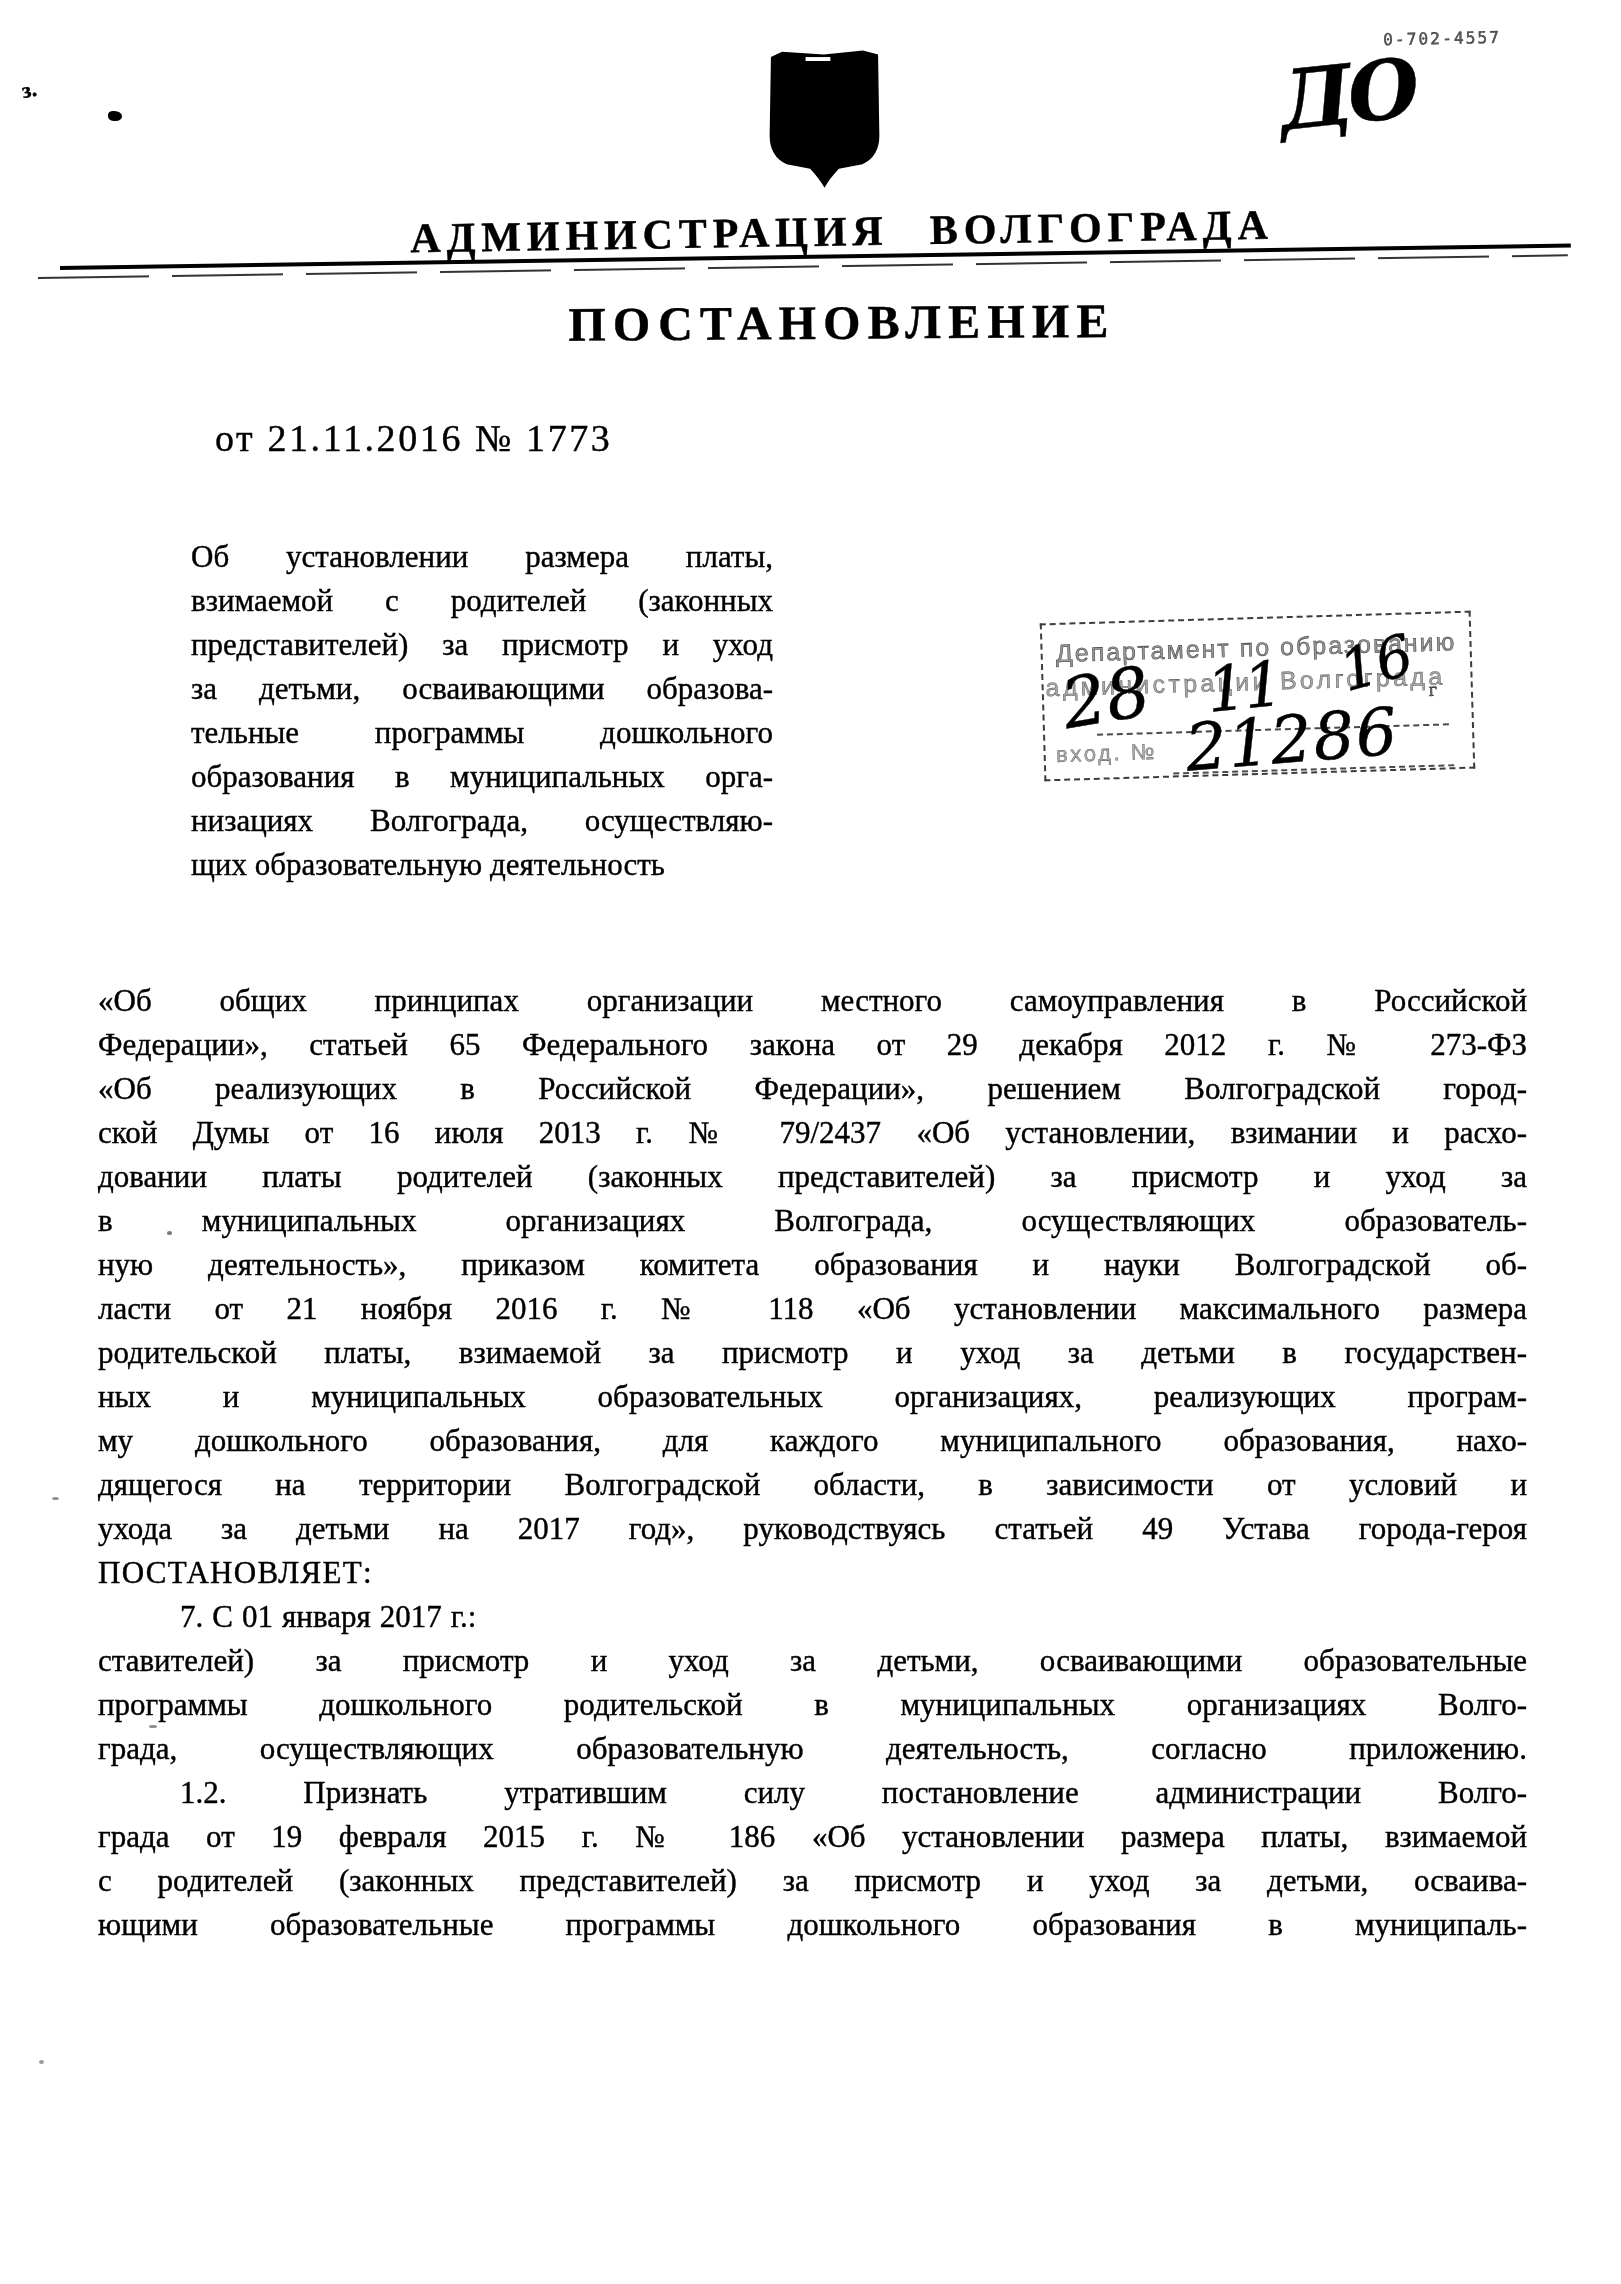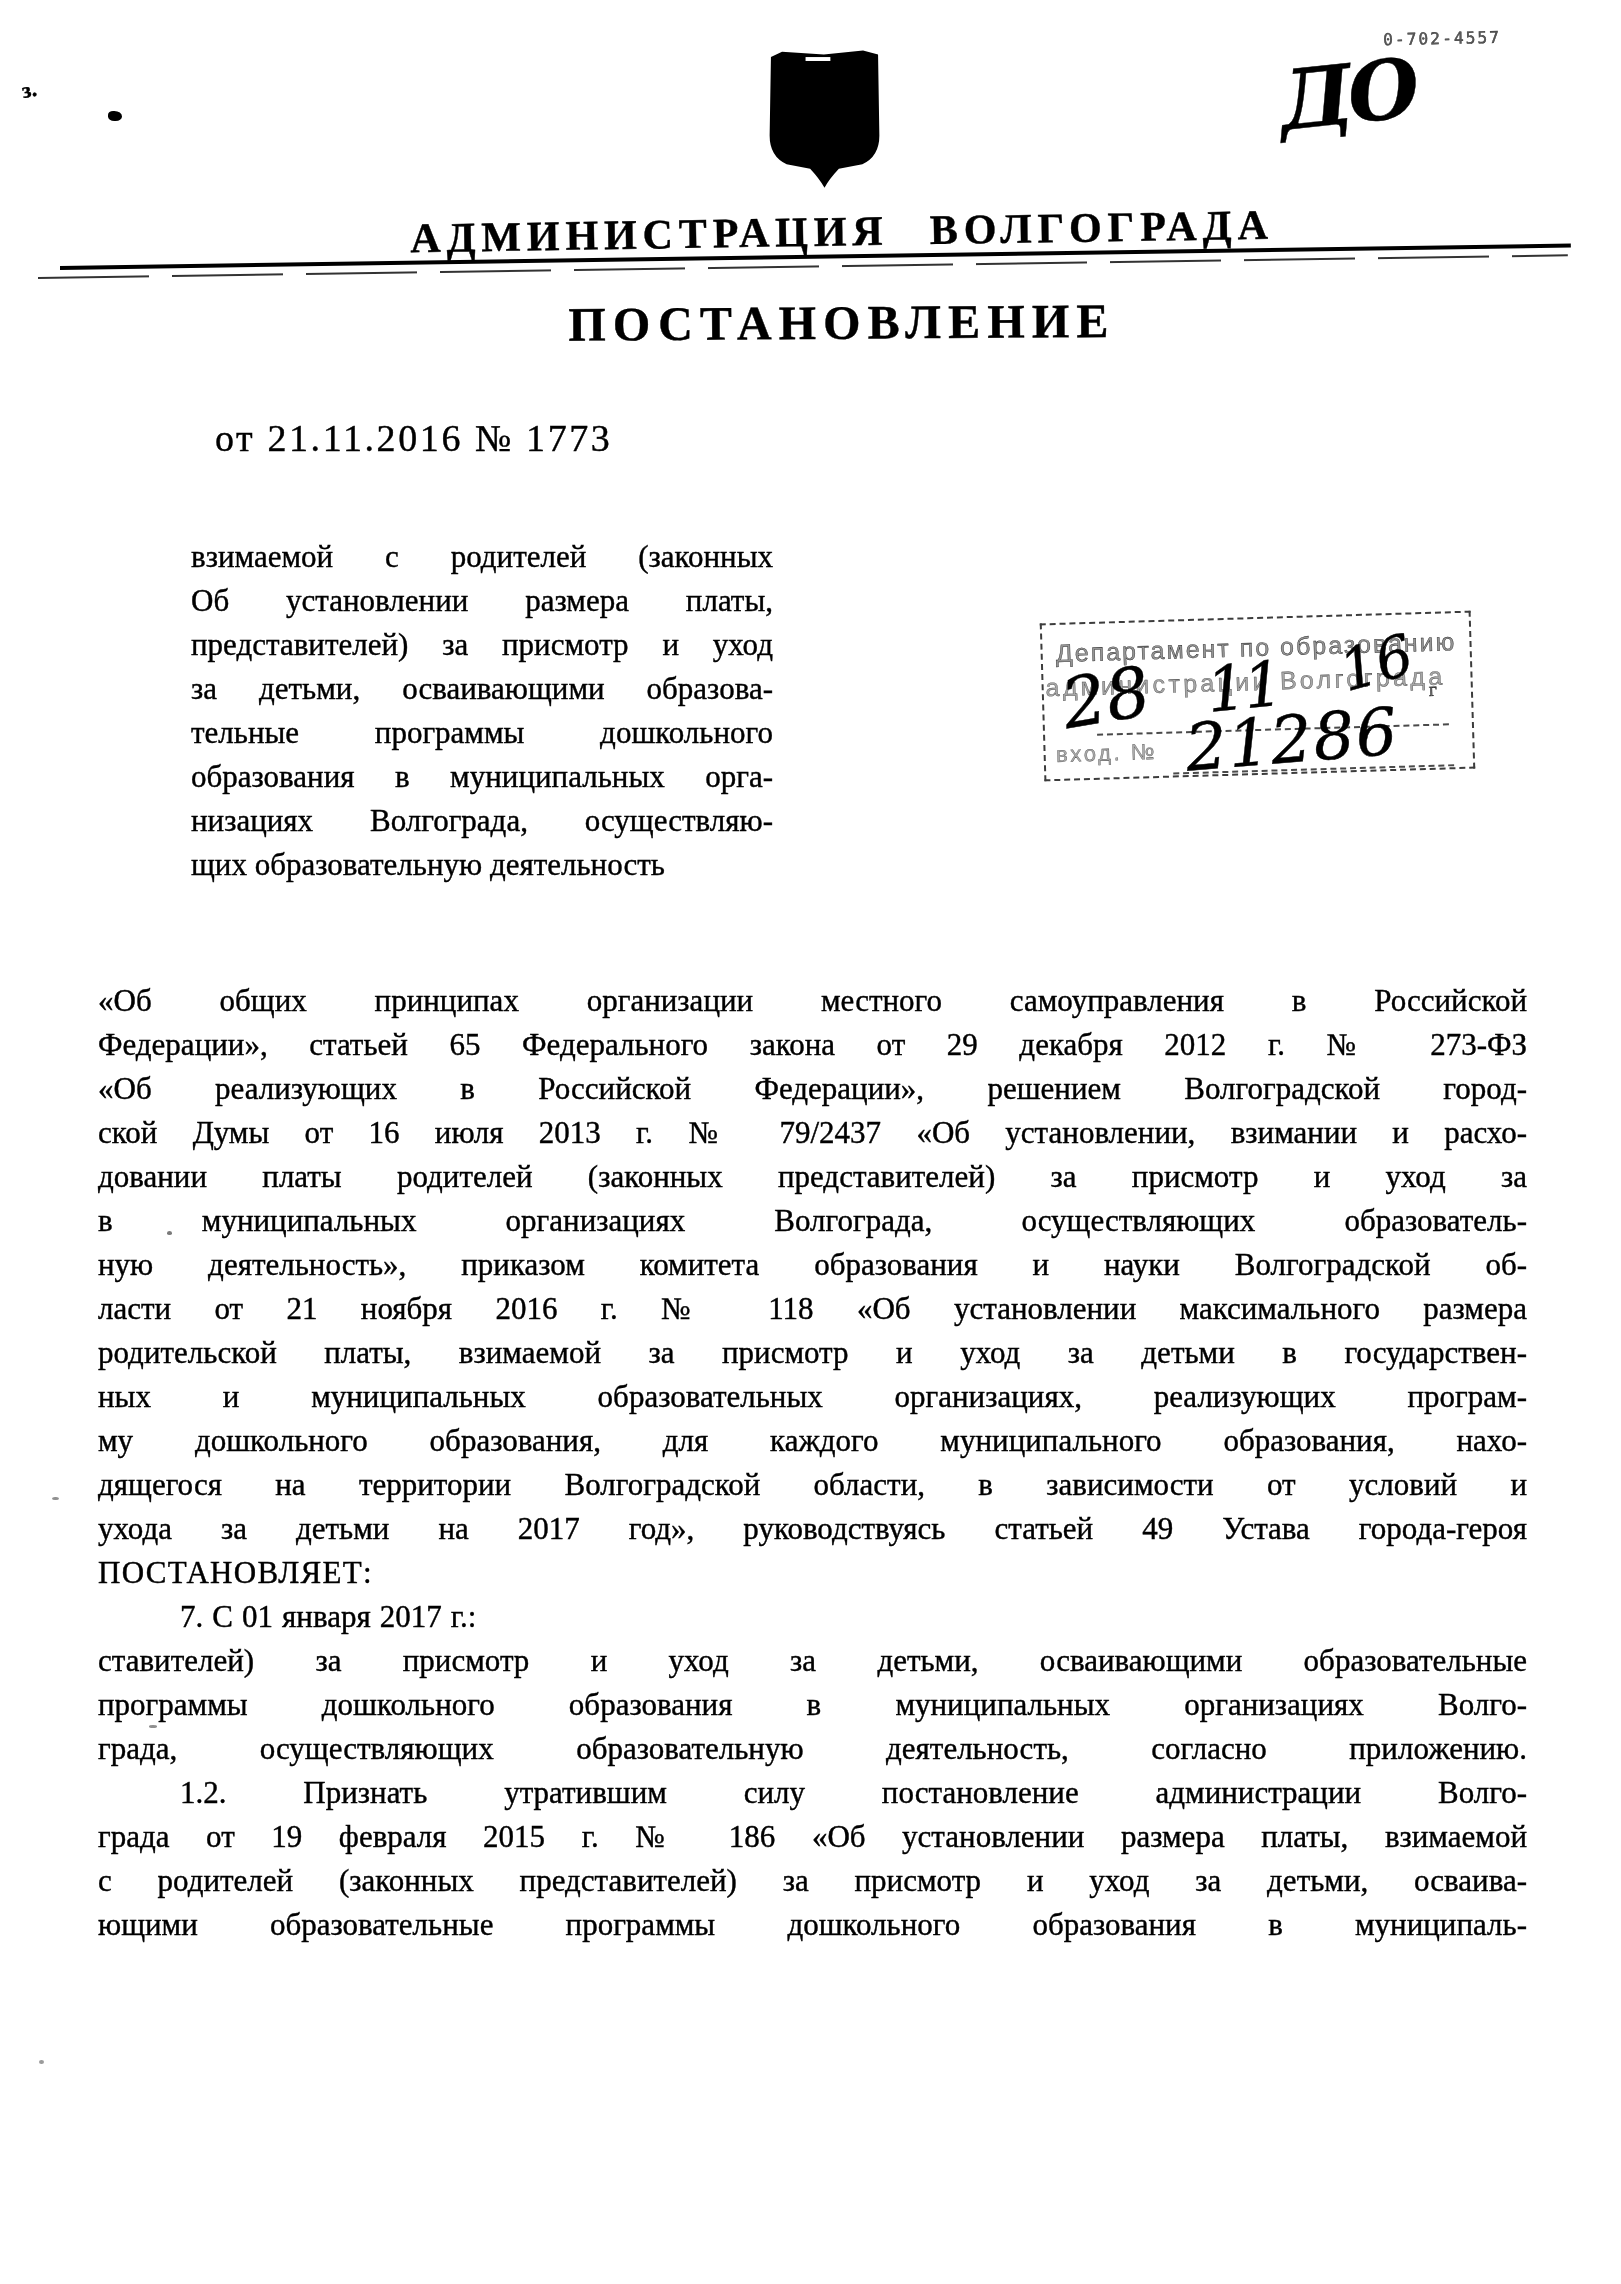--- a/index.html
+++ b/index.html
@@ -114,22 +114,22 @@
   <span class="hw-do">ДО</span>
 
   <div class="org-name">АДМИНИСТРАЦИЯ ВОЛГОГРАДА</div>
   <div class="rule-main"></div>
   <div class="rule-echo"></div>
   <div class="doc-type">ПОСТАНОВЛЕНИЕ</div>
 
   <div class="date-line">от 21.11.2016  № 1773</div>
 
   <div class="subject">
+    <div class="line">Об установлении размера платы,</div>
     <div class="line">взимаемой с родителей (законных</div>
-    <div class="line">Об установлении размера платы,</div>
     <div class="line">представителей) за присмотр и уход</div>
     <div class="line">за детьми, осваивающими образова-</div>
     <div class="line">тельные программы дошкольного</div>
     <div class="line">образования в муниципальных орга-</div>
     <div class="line">низациях Волгограда, осуществляю-</div>
     <div class="line end">щих образовательную деятельность</div>
   </div>
 
   <div class="stamp">
     <div class="stamp-l1">Департамент по образованию</div>
@@ -154,21 +154,21 @@
     <div class="line">ную деятельность», приказом комитета образования и науки Волгоградской об-</div>
     <div class="line">ласти от 21 ноября 2016 г. № 118 «Об установлении максимального размера</div>
     <div class="line">родительской платы, взимаемой за присмотр и уход за детьми в государствен-</div>
     <div class="line">ных и муниципальных образовательных организациях, реализующих програм-</div>
     <div class="line">му дошкольного образования, для каждого муниципального образования, нахо-</div>
     <div class="line">дящегося на территории Волгоградской области, в зависимости от условий и</div>
     <div class="line">ухода за детьми на 2017 год», руководствуясь статьей 49 Устава города-героя</div>
     <div class="line end b">ПОСТАНОВЛЯЕТ:</div>
     <div class="line end ind">7. С 01 января 2017 г.:</div>
     <div class="line">ставителей) за присмотр и уход за детьми, осваивающими образовательные</div>
-    <div class="line">программы дошкольного образования в муниципальных организациях Волго-</div>
+    <div class="line">программы дошкольного родительской в муниципальных организациях Волго-</div>
     <div class="line">града, осуществляющих образовательную деятельность, согласно приложению.</div>
     <div class="line ind">1.2. Признать утратившим силу постановление администрации Волго-</div>
     <div class="line">града от 19 февраля 2015 г. № 186 «Об установлении размера платы, взимаемой</div>
     <div class="line">с родителей (законных представителей) за присмотр и уход за детьми, осваива-</div>
     <div class="line">ющими образовательные программы дошкольного образования в муниципаль-</div>
   </div>
 
 </div>
 
 

